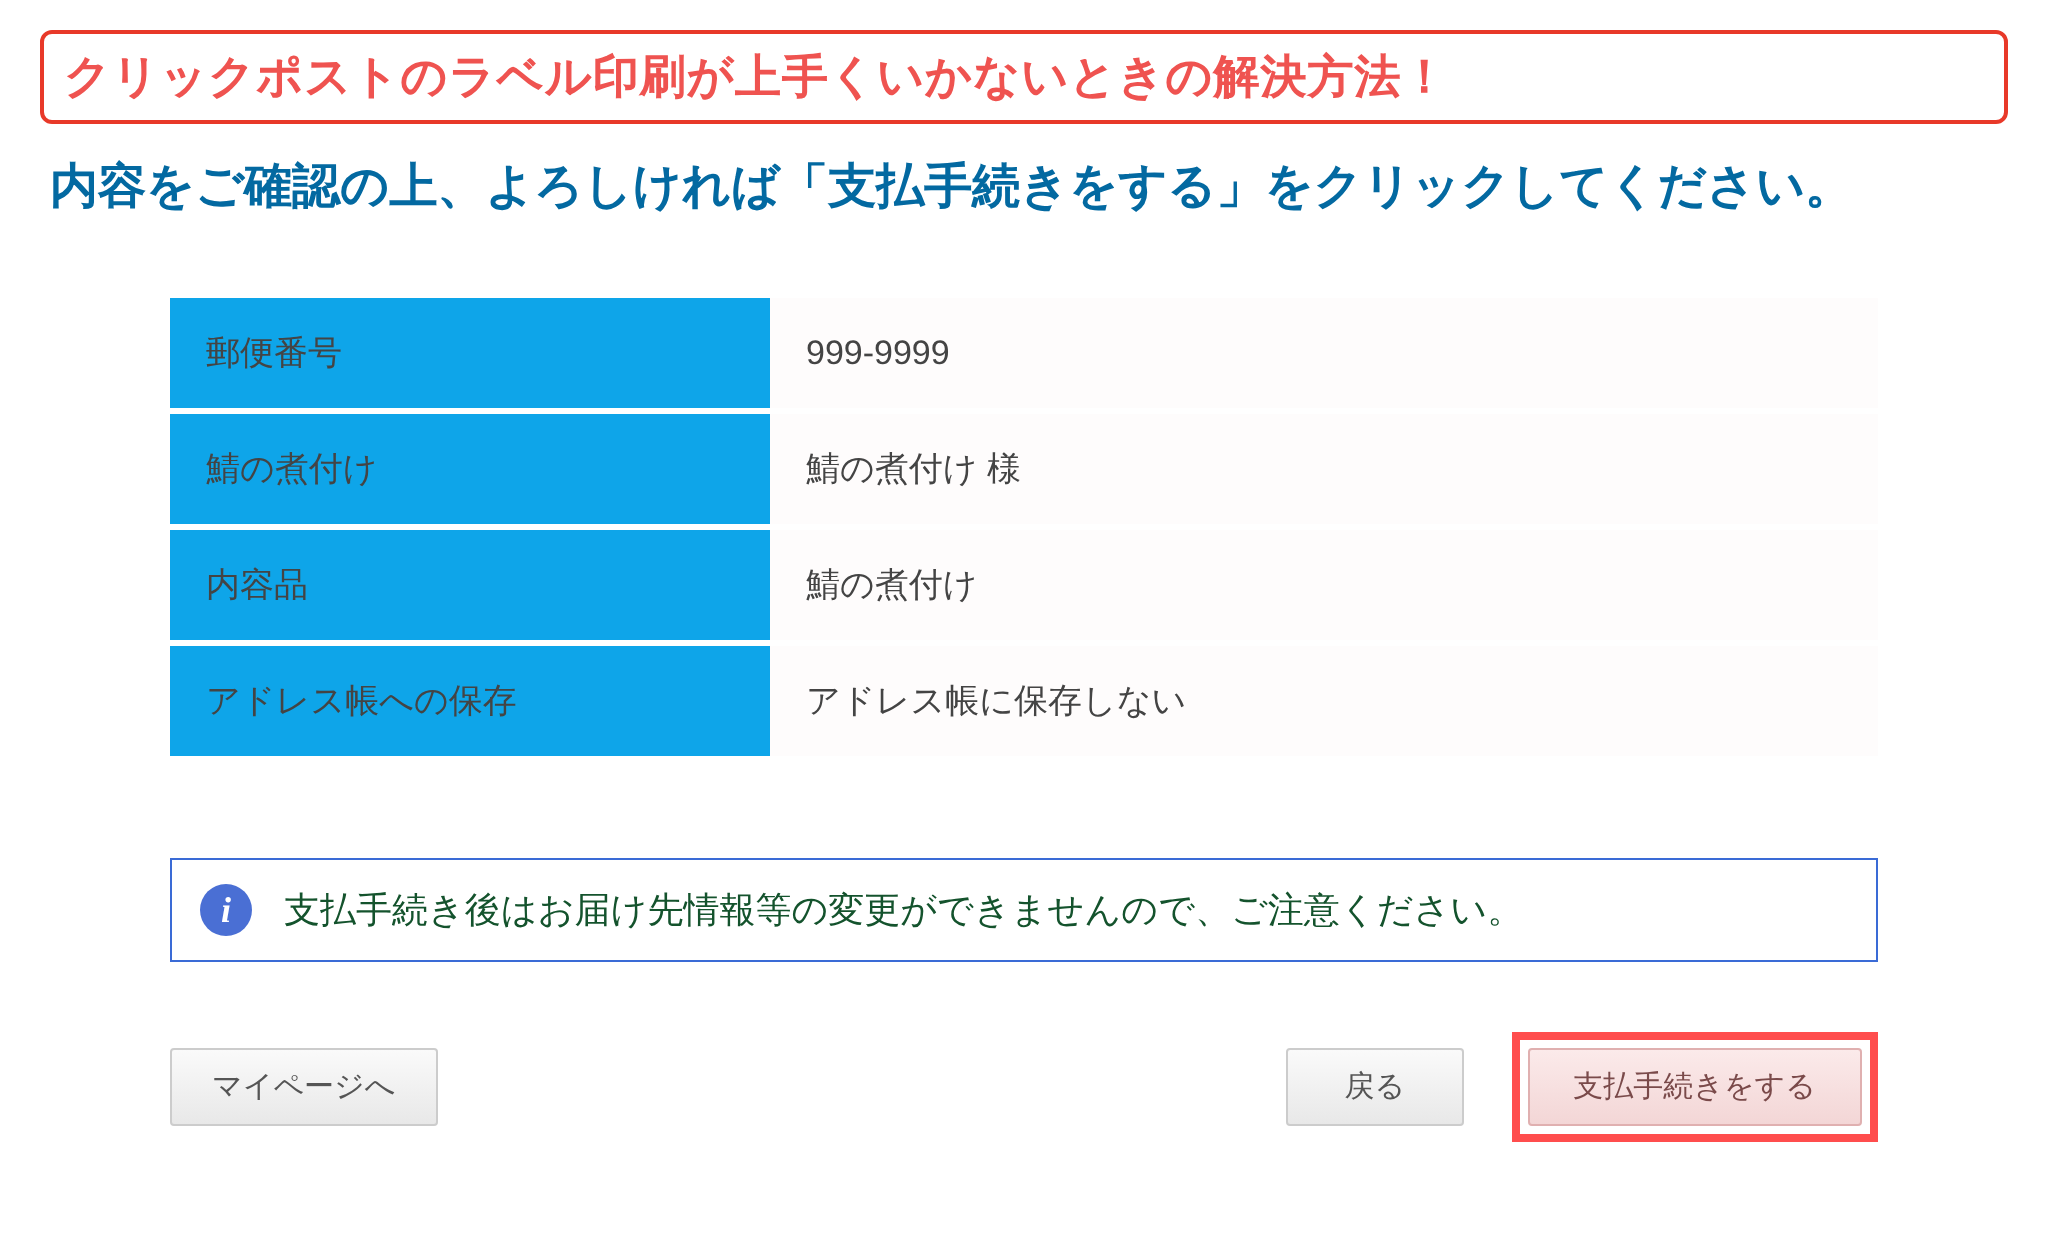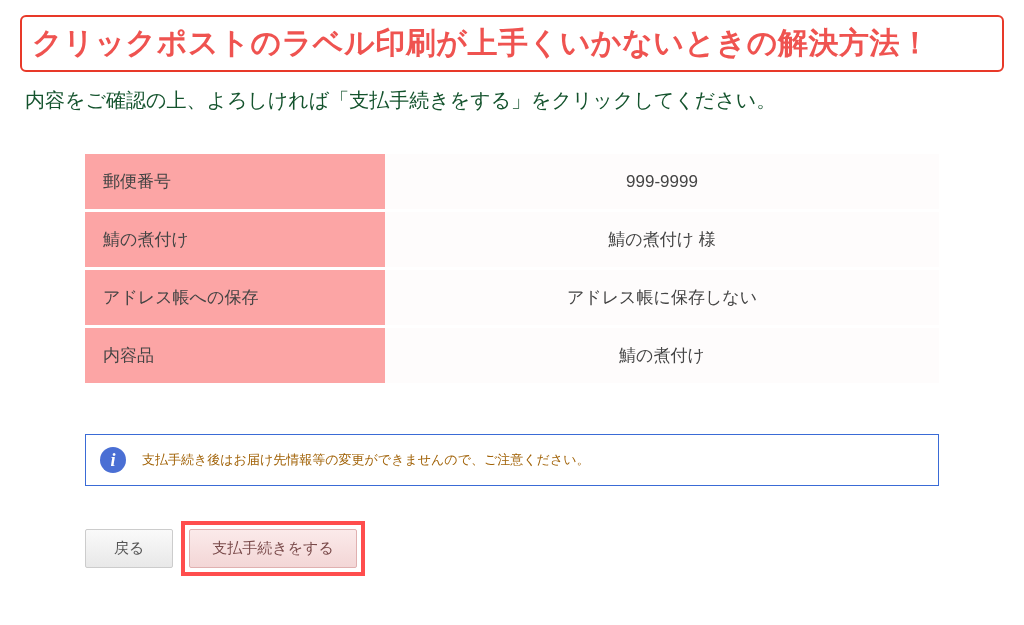--- a/index.html
+++ b/index.html
@@ -16,53 +16,53 @@
       color: #333;
     }
     .title-banner {
       border: 2px solid #e83929;
       border-radius: 6px;
       padding: 6px 10px;
       margin-bottom: 15px;
     }
     .title-banner-text {
       color: #ef5350;
-      font-size: 30px;
+      font-size: 23px;
       font-weight: bold;
       letter-spacing: 0.5px;
     }
     .instruction {
-      font-size: 20px;
-      color: #14532d;
+      font-size: 24px;
+      color: #0369a1;
       margin-bottom: 40px;
       padding-left: 5px;
+      font-weight: bold;
     }
     .content-wrap {
       padding: 0 65px;
     }
     .info-table {
       width: 100%;
       border-collapse: collapse;
       margin-bottom: 48px;
     }
     .info-table th, .info-table td {
       text-align: left;
       font-weight: normal;
       padding: 16px 18px;
       font-size: 17px;
       border-bottom: 3px solid #ffffff;
       color: #444;
     }
     .info-table th {
-      background: #fca5a5;
+      background: #0ea5e9;
       width: 300px;
     }
     .info-table td {
       background: #fefcfc;
-      text-align: center;
     }
     .notice-box {
       border: 1px solid #3a6bd6;
       padding: 12px 14px;
       display: flex;
       align-items: center;
       gap: 16px;
       margin-bottom: 35px;
     }
     .notice-icon {
@@ -74,31 +74,31 @@
       display: flex;
       align-items: center;
       justify-content: center;
       font-family: Georgia, serif;
       font-style: italic;
       font-weight: bold;
       font-size: 18px;
       flex-shrink: 0;
     }
     .notice-text {
-      font-size: 13px;
-      color: #a16207;
+      font-size: 18px;
+      color: #14532d;
     }
     .button-row {
       display: flex;
       justify-content: space-between;
       align-items: center;
     }
     .button-right-group {
       display: flex;
-      gap: 8px;
+      gap: 24px;
       align-items: center;
     }
     .btn {
       border: 1px solid #ccc;
       background: linear-gradient(#fafafa, #e8e8e8);
       padding: 9px 20px;
       font-size: 15px;
       color: #555;
       cursor: pointer;
       border-radius: 2px;
@@ -133,36 +133,37 @@
     <tbody>
         <tr>
       <th>郵便番号</th>
       <td>999-9999</td>
     </tr>
     <tr>
       <th>鯖の煮付け</th>
       <td>鯖の煮付け 様</td>
     </tr>
     <tr>
+      <th>内容品</th>
+      <td>鯖の煮付け</td>
+    </tr>
+    <tr>
       <th>アドレス帳への保存</th>
       <td>アドレス帳に保存しない</td>
-    </tr>
-    <tr>
-      <th>内容品</th>
-      <td>鯖の煮付け</td>
     </tr>
   </tbody>
     </table>
 
   <div class="notice-box">
     <div class="notice-icon">i</div>
     <div class="notice-text">支払手続き後はお届け先情報等の変更ができませんので、ご注意ください。</div>
   </div>
 
   <div class="button-row">
+    <button class="btn">マイページへ</button>
     <div class="button-right-group">
       <button class="btn btn-back">戻る</button>
       <span class="highlight-frame">
         <button class="btn btn-primary">支払手続きをする</button>
       </span>
     </div>
   </div>
 
 </div>
 

